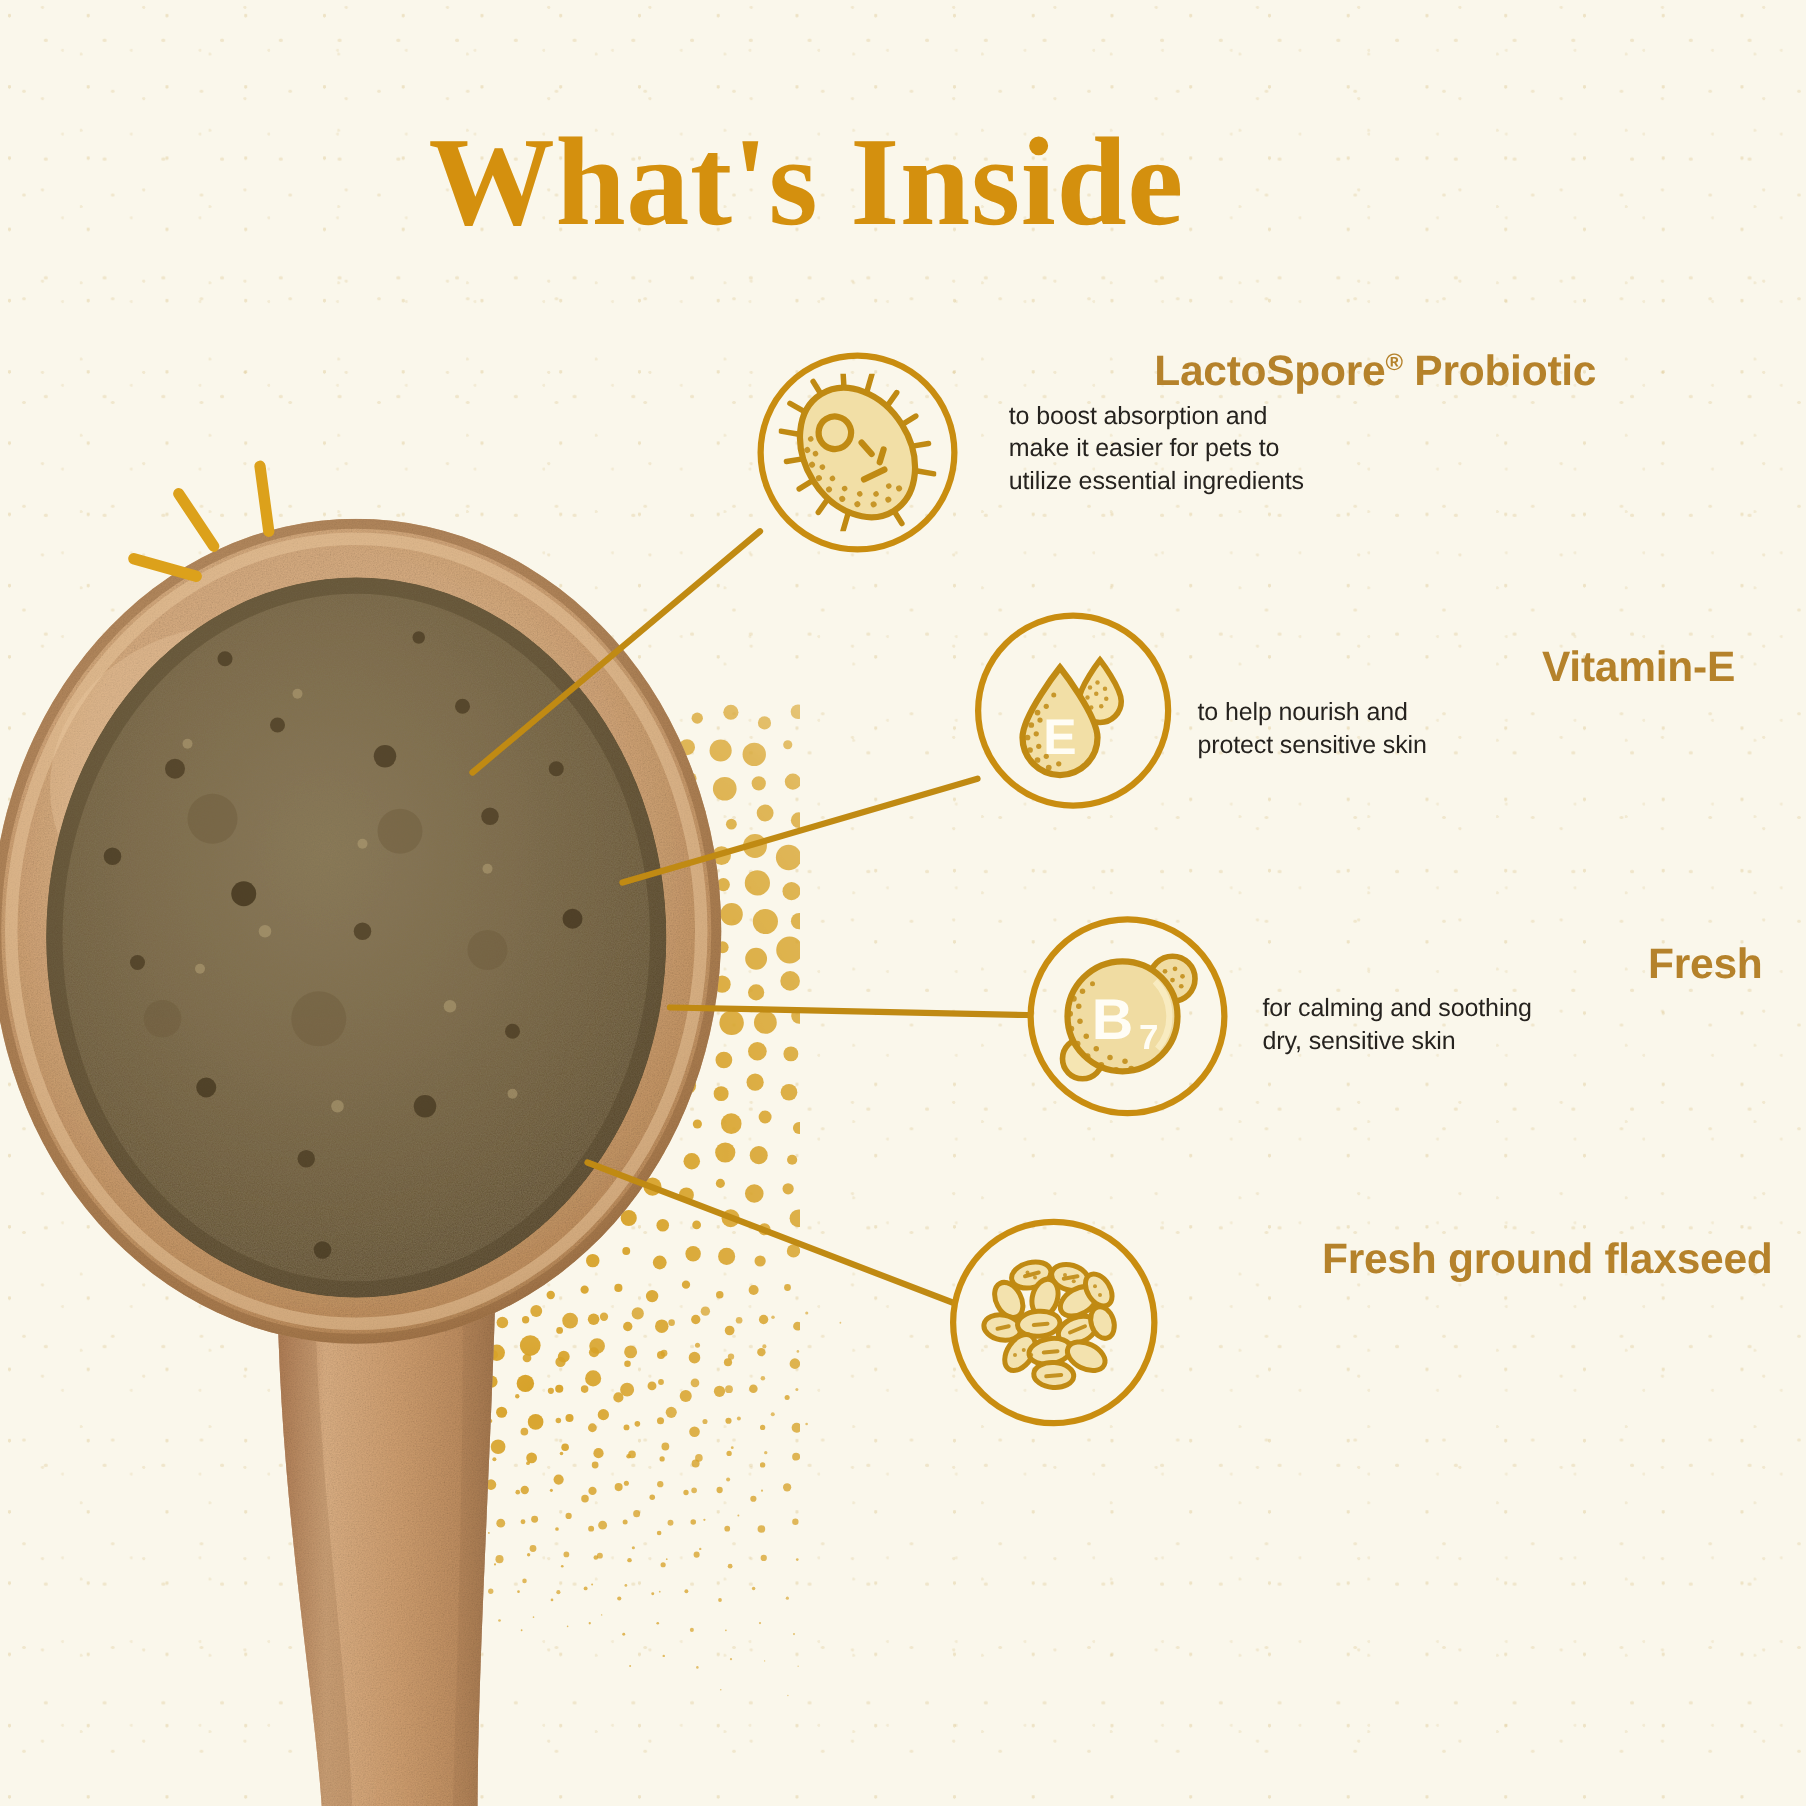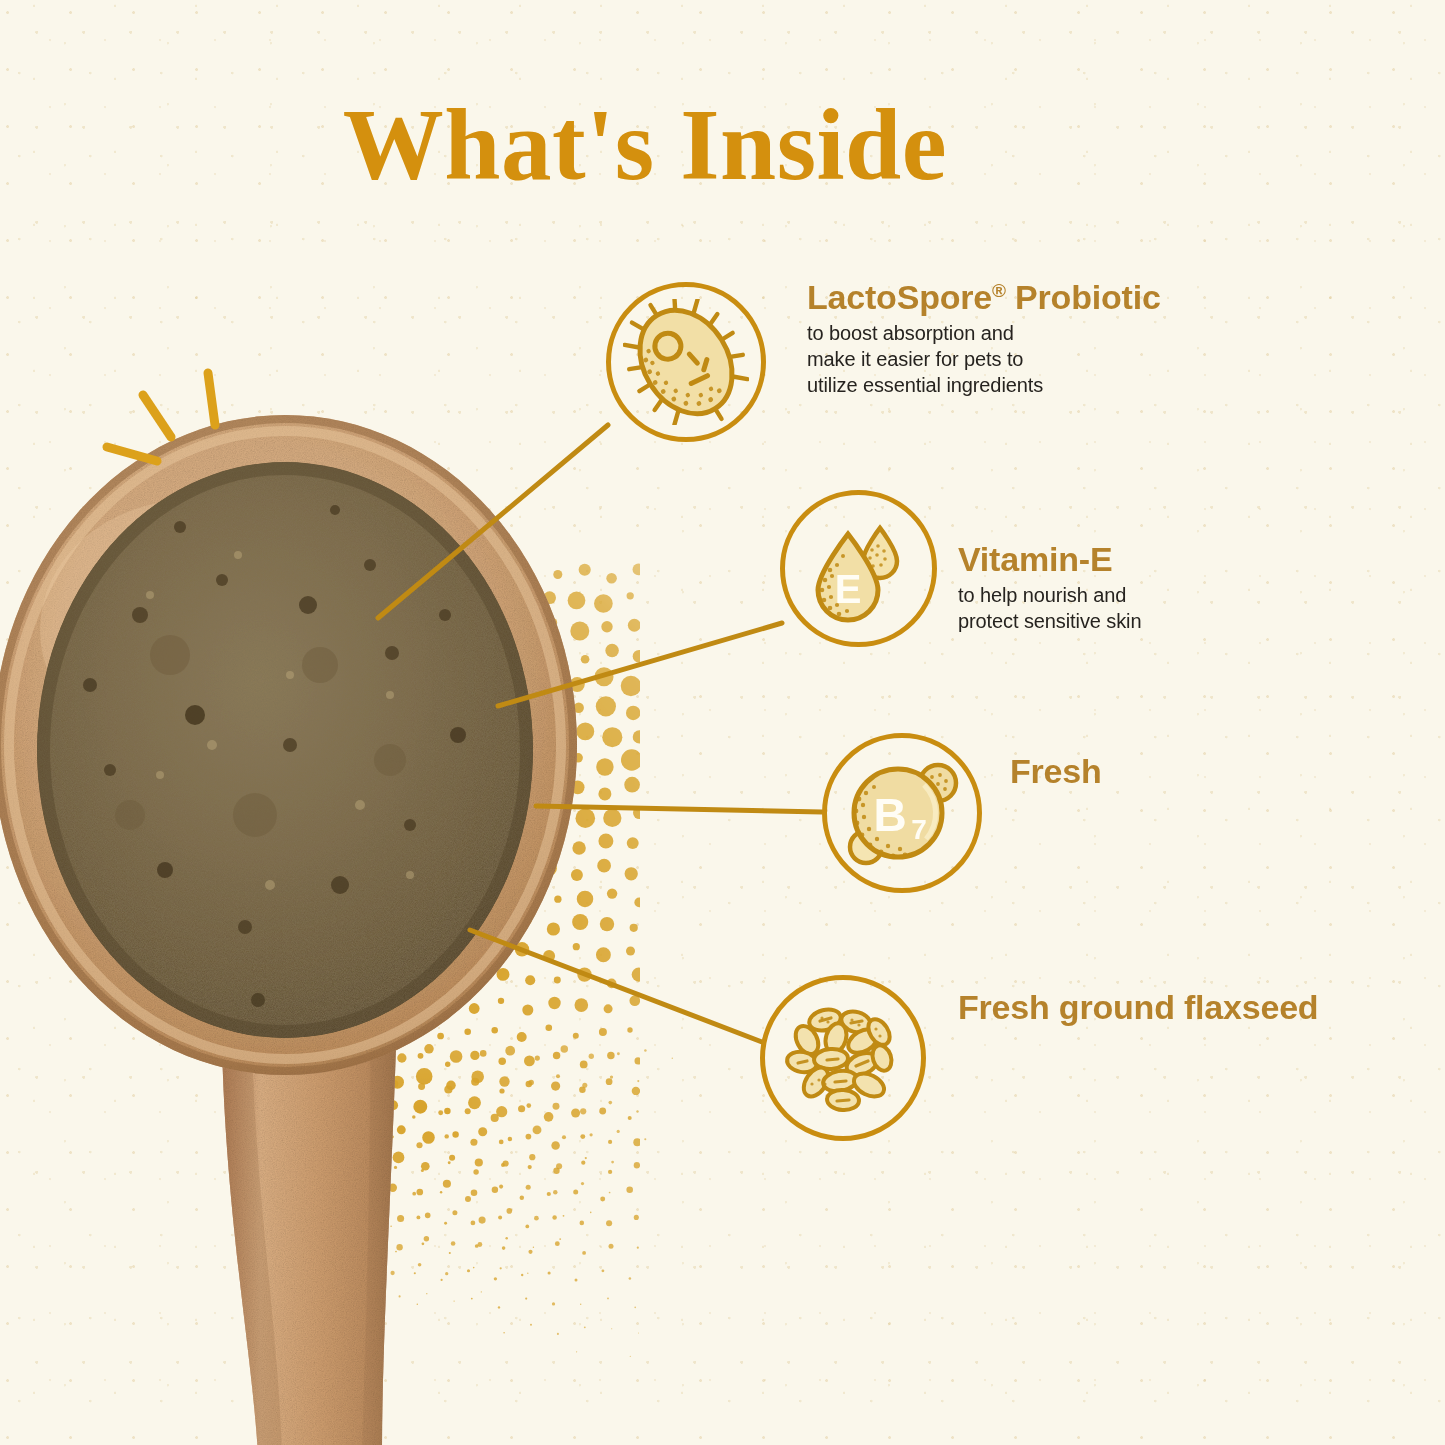--- a/index.html
+++ b/index.html
@@ -62,20 +62,21 @@
   }
   .badge svg{display:block;}
   .ctext{position:absolute;}
   .ctext h3{
     margin:0 0 4px 0;
     font-size:34px;
     font-weight:700;
     color:#B5822B;
     line-height:1.12;
     letter-spacing:-.2px;
+    text-align:right;
   }
   .ctext h3 sup{font-size:19px;vertical-align:super;line-height:0;}
   .ctext p{
     margin:0;
     font-size:20px;
     line-height:1.30;
     color:#26231F;
     font-weight:400;
     letter-spacing:-.1px;
     white-space:pre-line;
@@ -918,21 +919,21 @@
             <circle cx="29" cy="77" r="2.1"></circle>
           <circle cx="31" cy="87" r="2.1"></circle>
             <circle cx="37" cy="95" r="2.1"></circle>
             <circle cx="47" cy="101" r="2.1"></circle>
           <circle cx="43" cy="46" r="2.0"></circle>
         </g>
         <text x="48" y="93" text-anchor="middle" font-family="Liberation Sans, sans-serif" font-size="40" font-weight="700" fill="#FFFDF5">E</text>
       </svg>
     </div>
 
-    <div class="ctext" style="left:958px;top:540px;width:430px;">
+    <div class="ctext" style="left:958px;top:515px;width:430px;">
       <h3>Vitamin-E</h3>
       <p>to help nourish and
 protect sensitive skin</p>
     </div>
   </div>
 
   <div class="callout">
     <div class="badge" style="left:822px;top:733px;width:160px;height:160px;">
       <svg width="124" height="124" viewBox="0 0 124 124">
 
@@ -971,20 +972,22 @@
         </g>
 
         <path d="M84,34 A40,40 0 0 1 86,88" fill="none" stroke="#FBF0C9" stroke-width="5" opacity=".75"></path>
         <text x="50" y="80" text-anchor="middle" font-family="Liberation Sans, sans-serif" font-size="46" font-weight="700" fill="#FFFDF5">B</text>
         <text x="79" y="88" text-anchor="middle" font-family="Liberation Sans, sans-serif" font-size="28" font-weight="700" fill="#FFFDF5">7</text>
       </svg>
     </div>
 
     <div class="ctext" style="left:1010px;top:752px;width:400px;">
       <h3>Fresh</h3>
+      <p>for calming and soothing
+dry, sensitive skin</p>
     </div>
   </div>
 
   <div class="callout">
     <div class="badge" style="left:760px;top:975px;width:166px;height:166px;">
       <svg width="124" height="124" viewBox="0 0 124 124">
         <g fill="#F3E2AE" stroke="#C08A13" stroke-width="4" stroke-linecap="round">
 
           <ellipse cx="44" cy="24" rx="16" ry="10" transform="rotate(-14 44 24)"></ellipse>
           <ellipse cx="75" cy="26" rx="15" ry="10" transform="rotate(16 75 26)"></ellipse>

